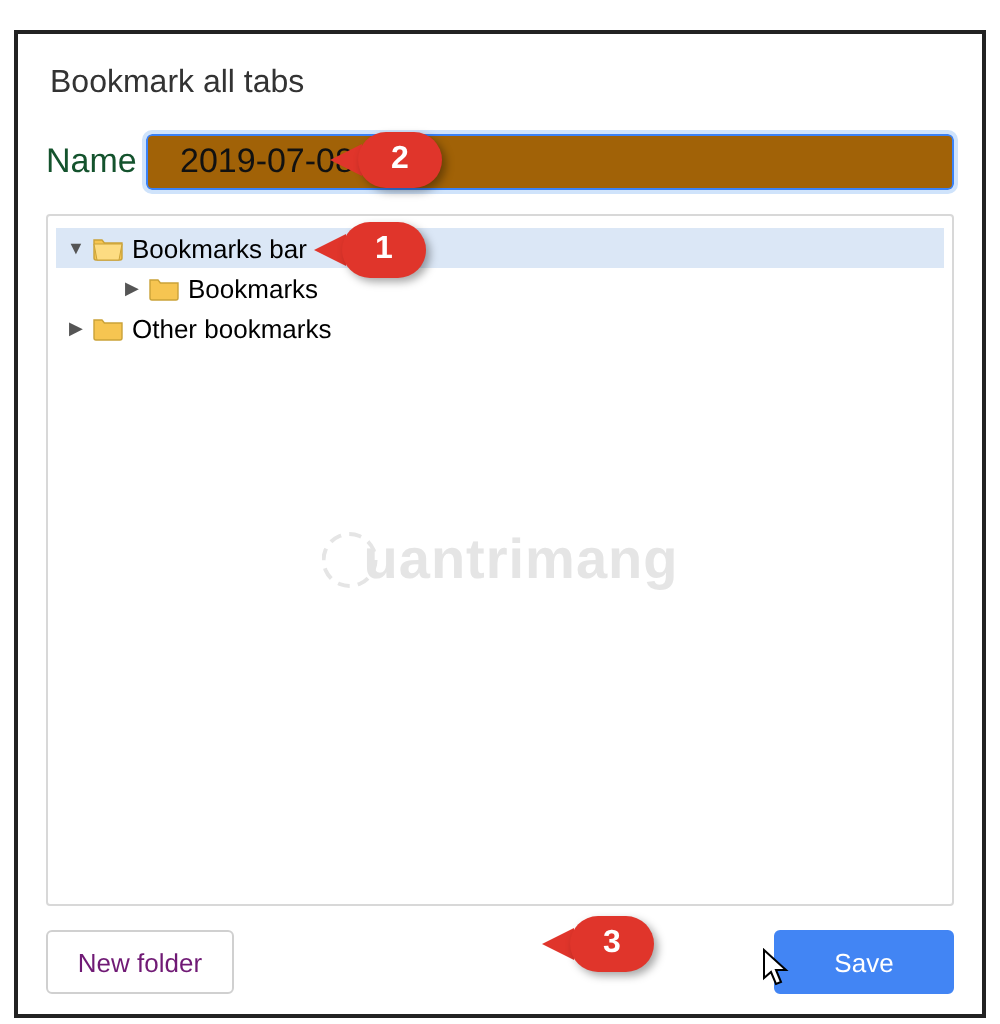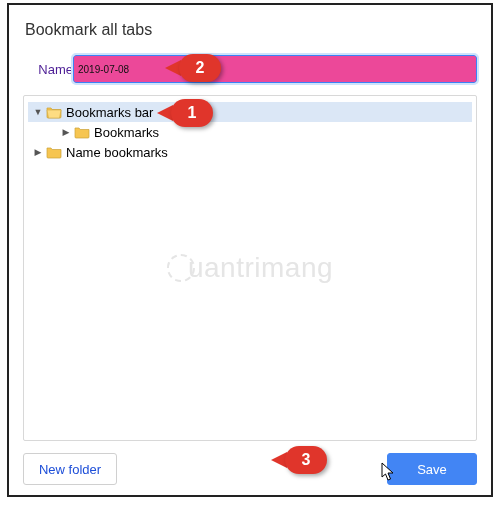--- a/index.html
+++ b/index.html
@@ -10,71 +10,70 @@
     color: #333;
     background: #fff;
     width: 500px;
     height: 512px;
     position: relative;
   }
   .dialog {
     border: 2px solid #222;
     width: 486px;
     height: 494px;
-    margin: 3px auto 0 auto;
+    margin: 15px auto 0 auto;
     background: #fff;
     display: flex;
     flex-direction: column;
     padding: 14px 14px 10px 14px;
     position: relative;
   }
   .title {
     font-size: 16px;
     color: #333;
     margin: 2px 0 16px 2px;
   }
   .name-row {
     display: flex;
     align-items: center;
     margin-bottom: 12px;
   }
   .name-label {
     width: 50px;
-    color: #4c1d95;
-    font-size: 13px;
-    text-align: right;
+    color: #14532d;
+    font-size: 17px;
   }
   .name-input {
     flex: 1;
     height: 28px;
     border: 1px solid #3b82f6;
     outline: 2px solid #cfe3fb;
     border-radius: 3px;
-    padding: 0 4px;
-    font-size: 10px;
+    padding: 0 16px;
+    font-size: 17px;
     color: #111;
-    background: #ec4899;
+    background: #a16207;
   }
   .tree {
     flex: 1;
     border: 1px solid #d8d8d8;
     border-radius: 2px;
     background: #fff;
     padding: 6px 4px;
     position: relative;
     overflow: hidden;
   }
   .watermark {
     position: absolute;
     left: 50%;
     top: 50%;
     transform: translate(-50%, -50%);
     color: #e5e5e5;
     font-size: 28px;
-    font-weight: 400;
+    font-weight: 700;
     letter-spacing: 0.5px;
     user-select: none;
     display: flex;
     align-items: center;
     pointer-events: none;
   }
   .watermark .bulb {
     width: 28px;
     height: 28px;
     border: 2px dashed #e5e5e5;
@@ -115,21 +114,21 @@
   }
   .spacer { flex: 1; }
   .btn {
     height: 32px;
     min-width: 94px;
     border: 1px solid #d0d0d0;
     background: #fff;
     border-radius: 3px;
     font-size: 13px;
     cursor: pointer;
-    color: #1d4ed8;
+    color: #701a75;
     padding: 0 14px;
   }
   .btn.primary {
     background: #4285f4;
     border-color: #4285f4;
     color: #fff;
     min-width: 90px;
   }
   .callout {
     position: absolute;
@@ -203,21 +202,21 @@
       <span class="tree-label">Bookmarks</span>
     </div>
 
     <div class="tree-row" style="padding-left:4px;">
       <span class="caret">▶</span>
       <span class="folder-icon">
         <svg viewBox="0 0 16 14">
             <path d="M1 3h4l1.2 1.5H15V12a1 1 0 0 1-1 1H2a1 1 0 0 1-1-1V3z" fill="#f6c551" stroke="#caa238" stroke-width="0.7"></path>
           </svg>
       </span>
-      <span class="tree-label">Name bookmarks</span>
+      <span class="tree-label">Other bookmarks</span>
     </div>
 
   </div>
 
   <div class="button-row">
     <button class="btn">New folder</button>
     <div class="spacer"></div>
     <button class="btn primary">Save</button>
   </div>
 

